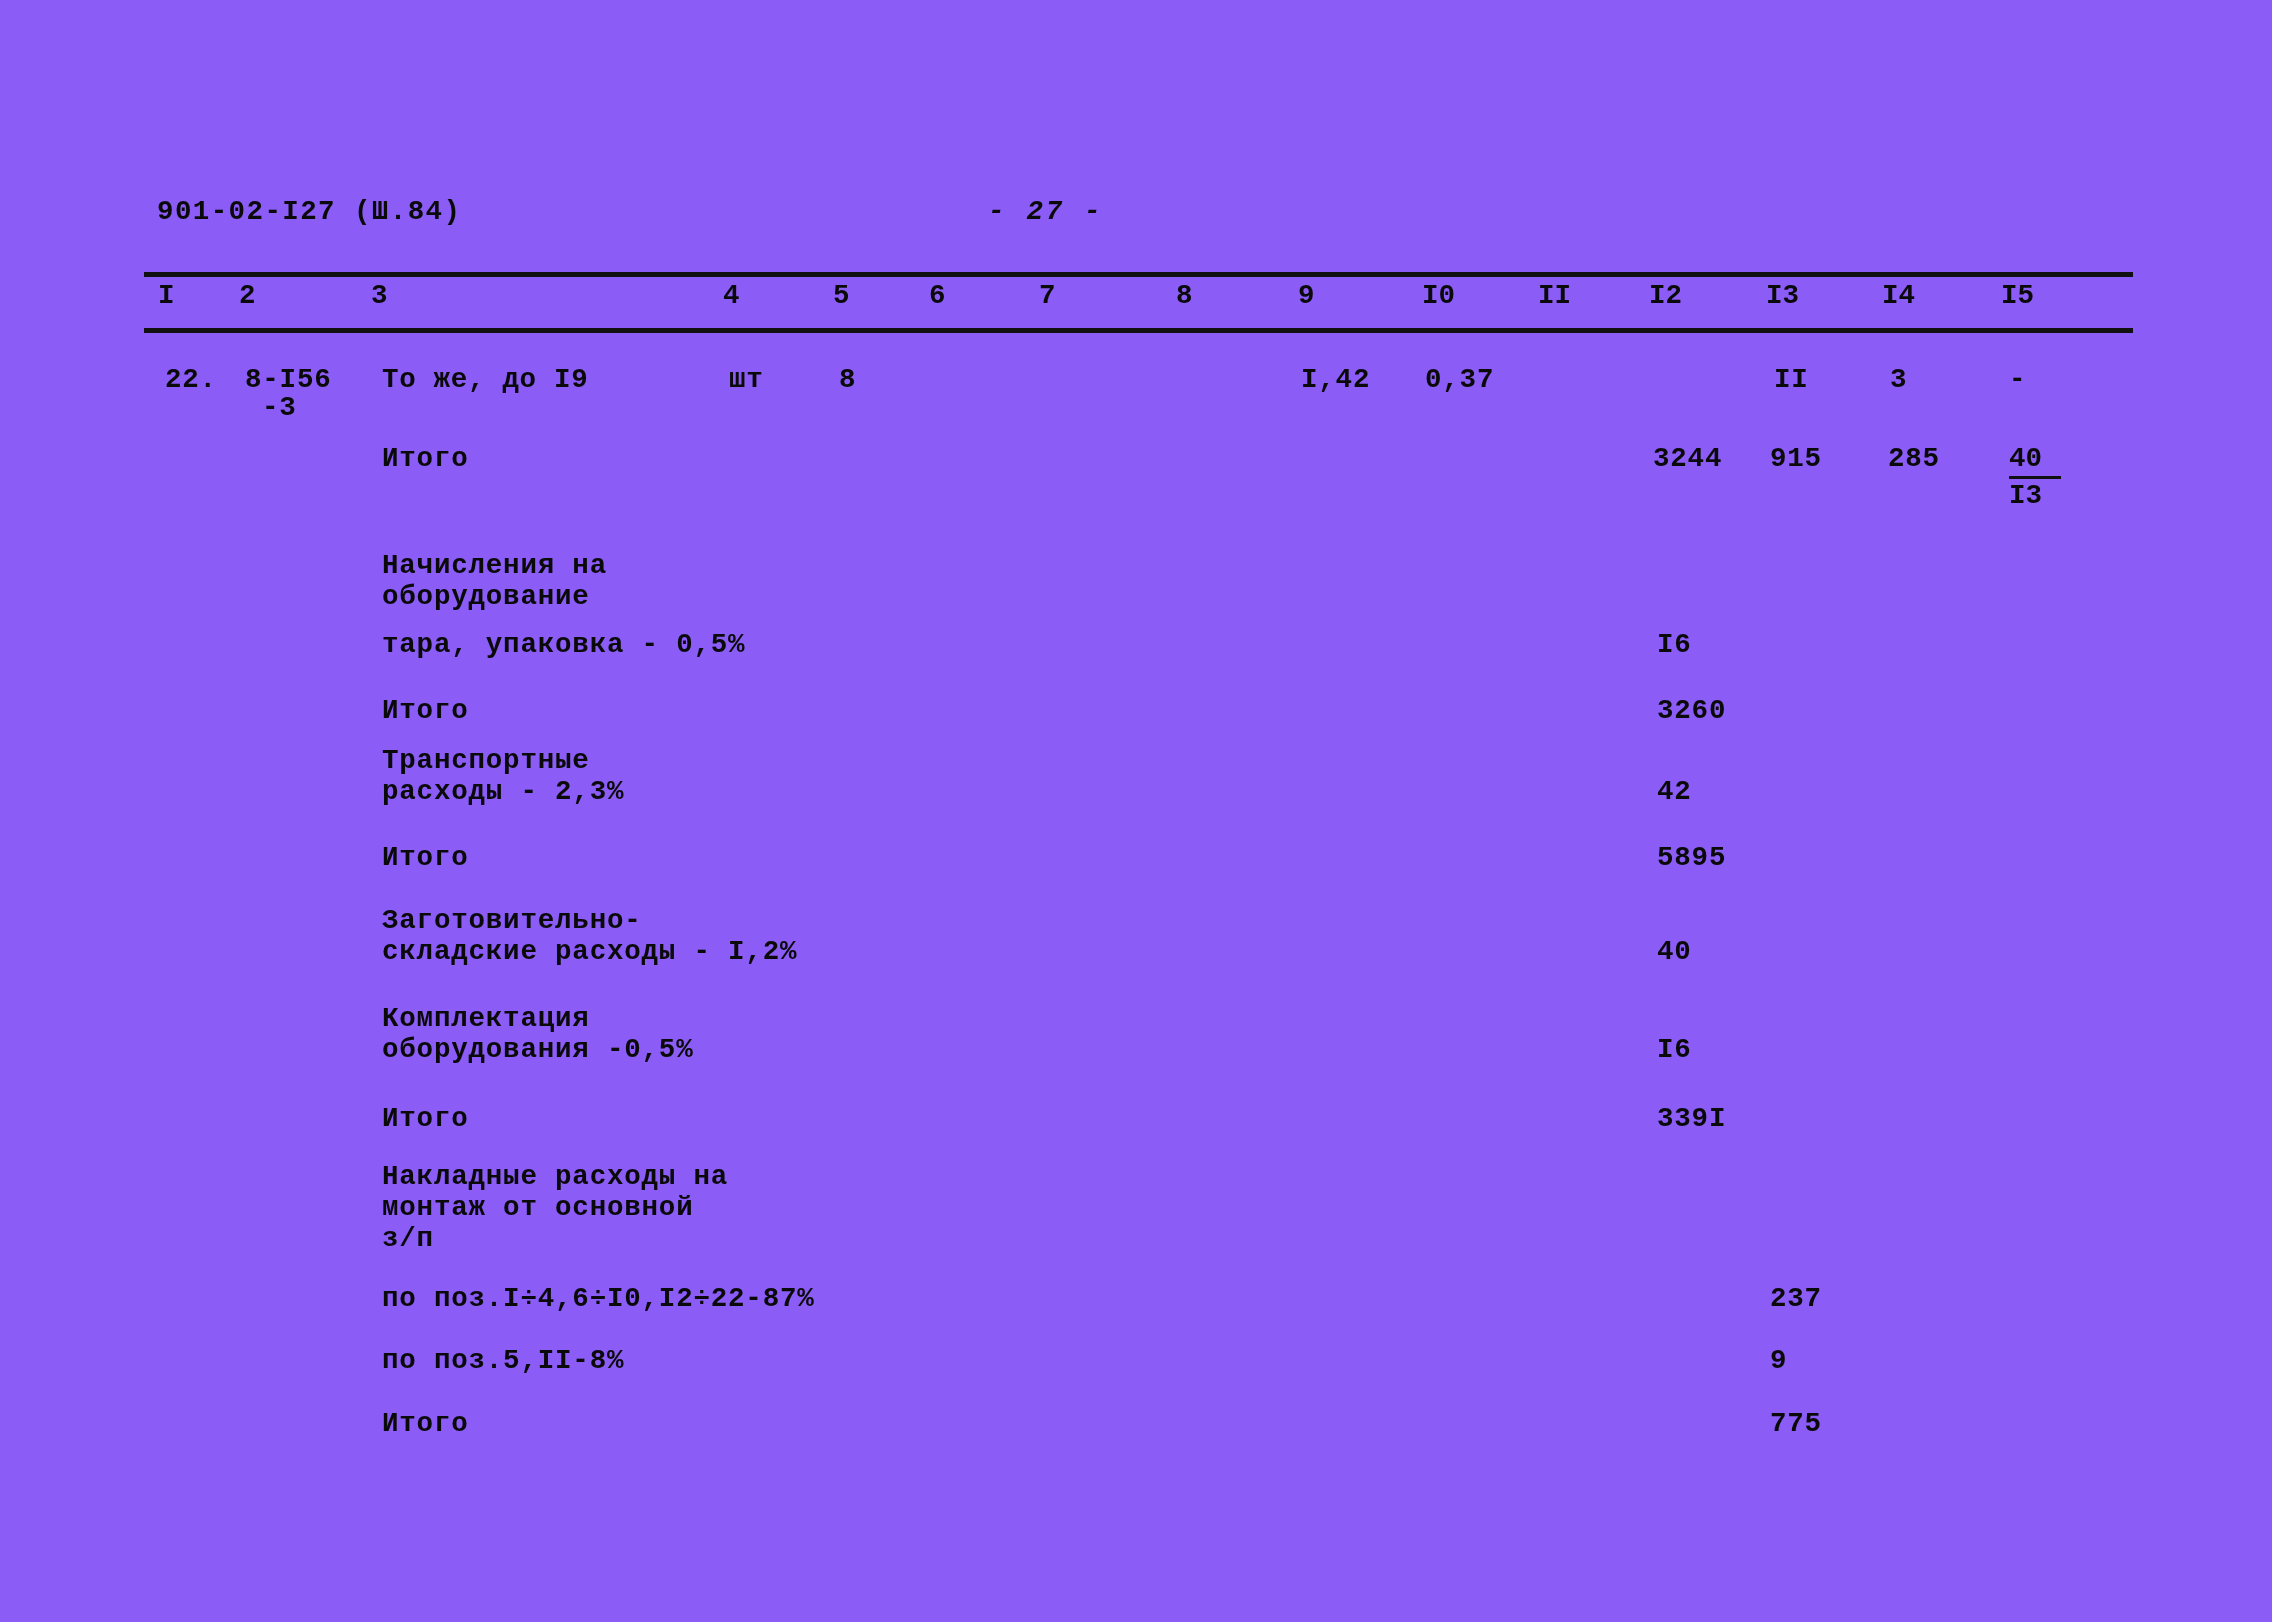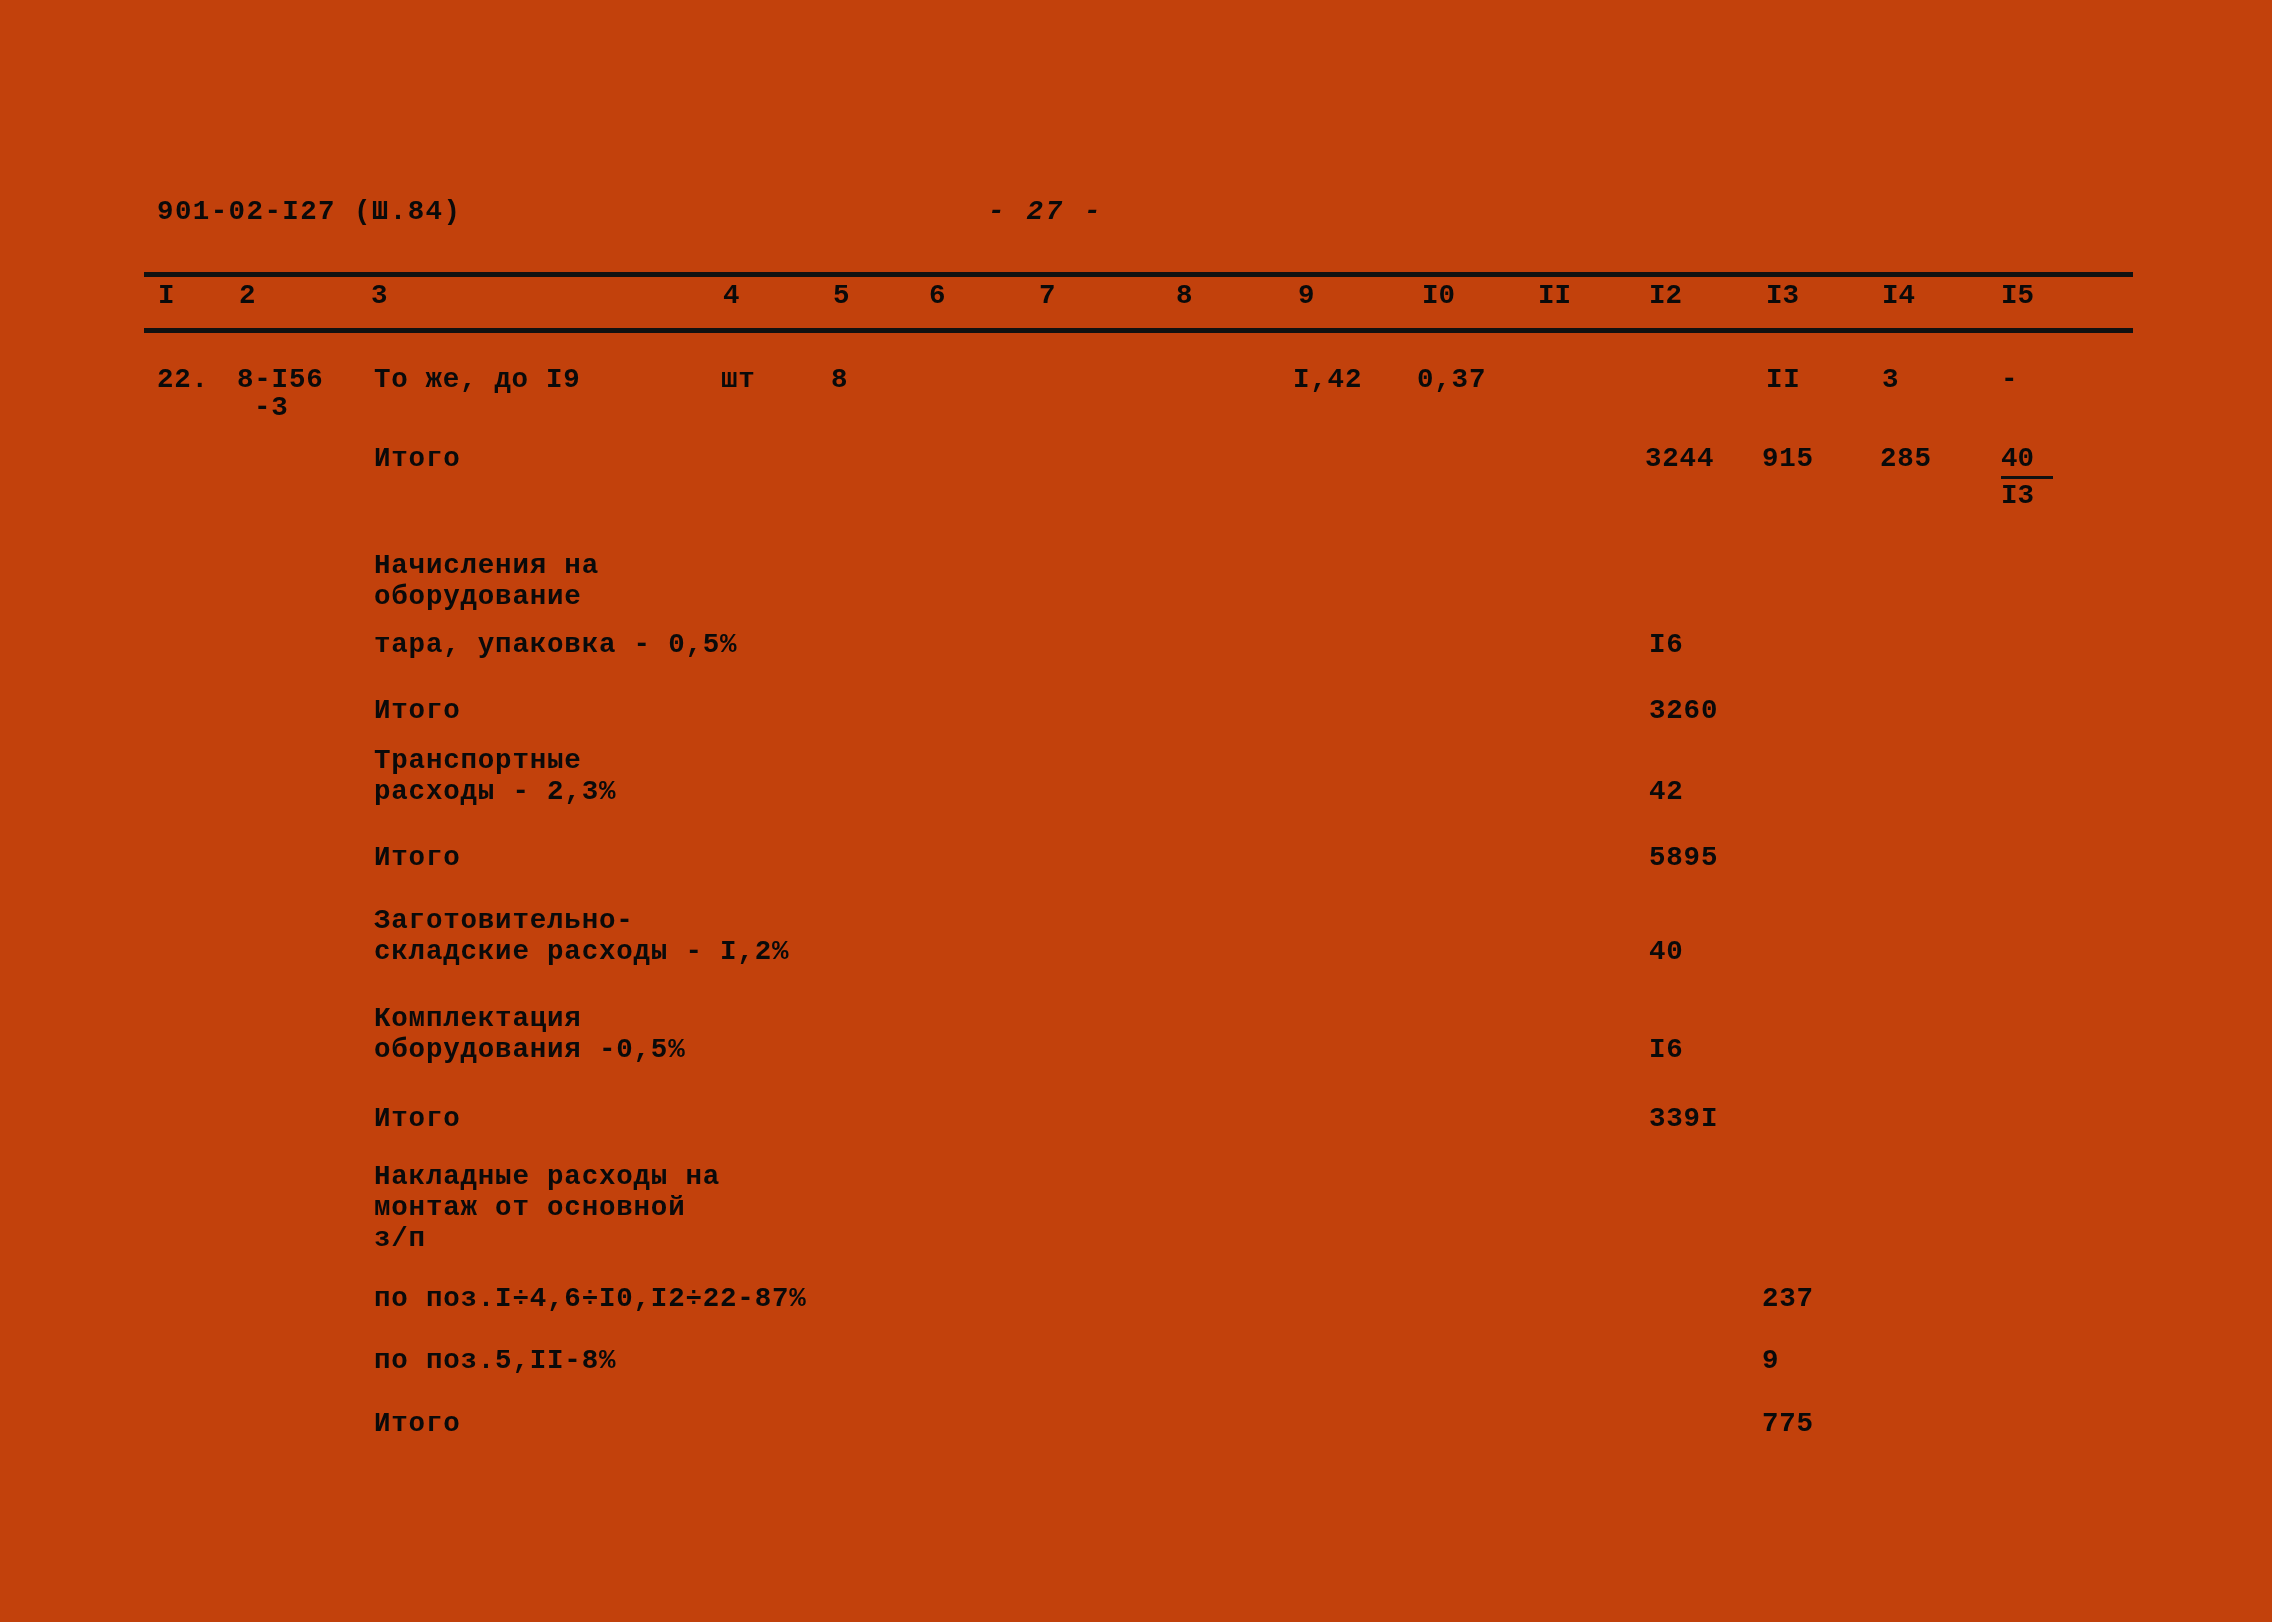--- a/index.html
+++ b/index.html
@@ -13,21 +13,21 @@
     position: relative;
     font-family: "Liberation Serif", "DejaVu Serif", serif;
     color: #0a0a0a;
     overflow: hidden;
   }
 
   
   #sheet {
     position: absolute;
     inset: 0;
-    background: #c2410c;
+    background: #8b5cf6;
   }
 
   
   #doc-header {
     position: absolute;
     top: 196px;
     left: 157px;
     font-size: 27.5px;
     letter-spacing: 1.4px;
     font-family: "Liberation Mono", "DejaVu Sans Mono", monospace;
@@ -71,21 +71,21 @@
     font-family: "Liberation Mono", "DejaVu Sans Mono", monospace;
     font-size: 27.5px;
     font-weight: 700;
     white-space: nowrap;
   }
 
   
   #tbody {
     position: absolute;
     top: 0;
-    left: 0;
+    left: 8px;
     width: 1814px;
     height: 1623px;
   }
   .cell {
     position: absolute;
     font-family: "Liberation Mono", "DejaVu Sans Mono", monospace;
     font-size: 27.5px;
     font-weight: 700;
     letter-spacing: 0.8px;
     white-space: pre;

